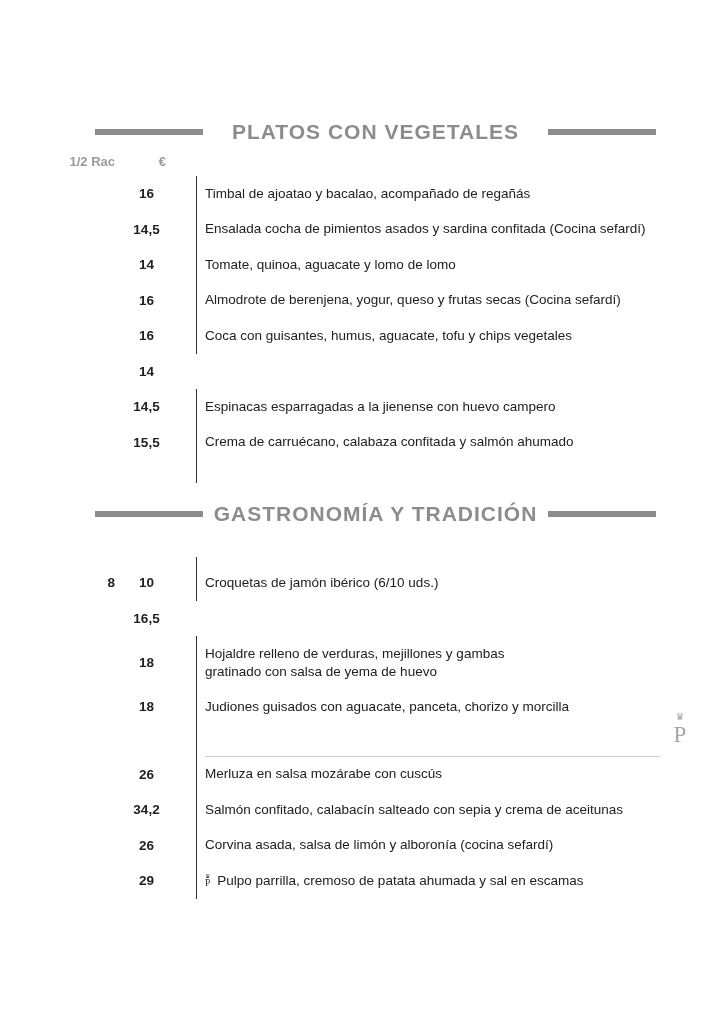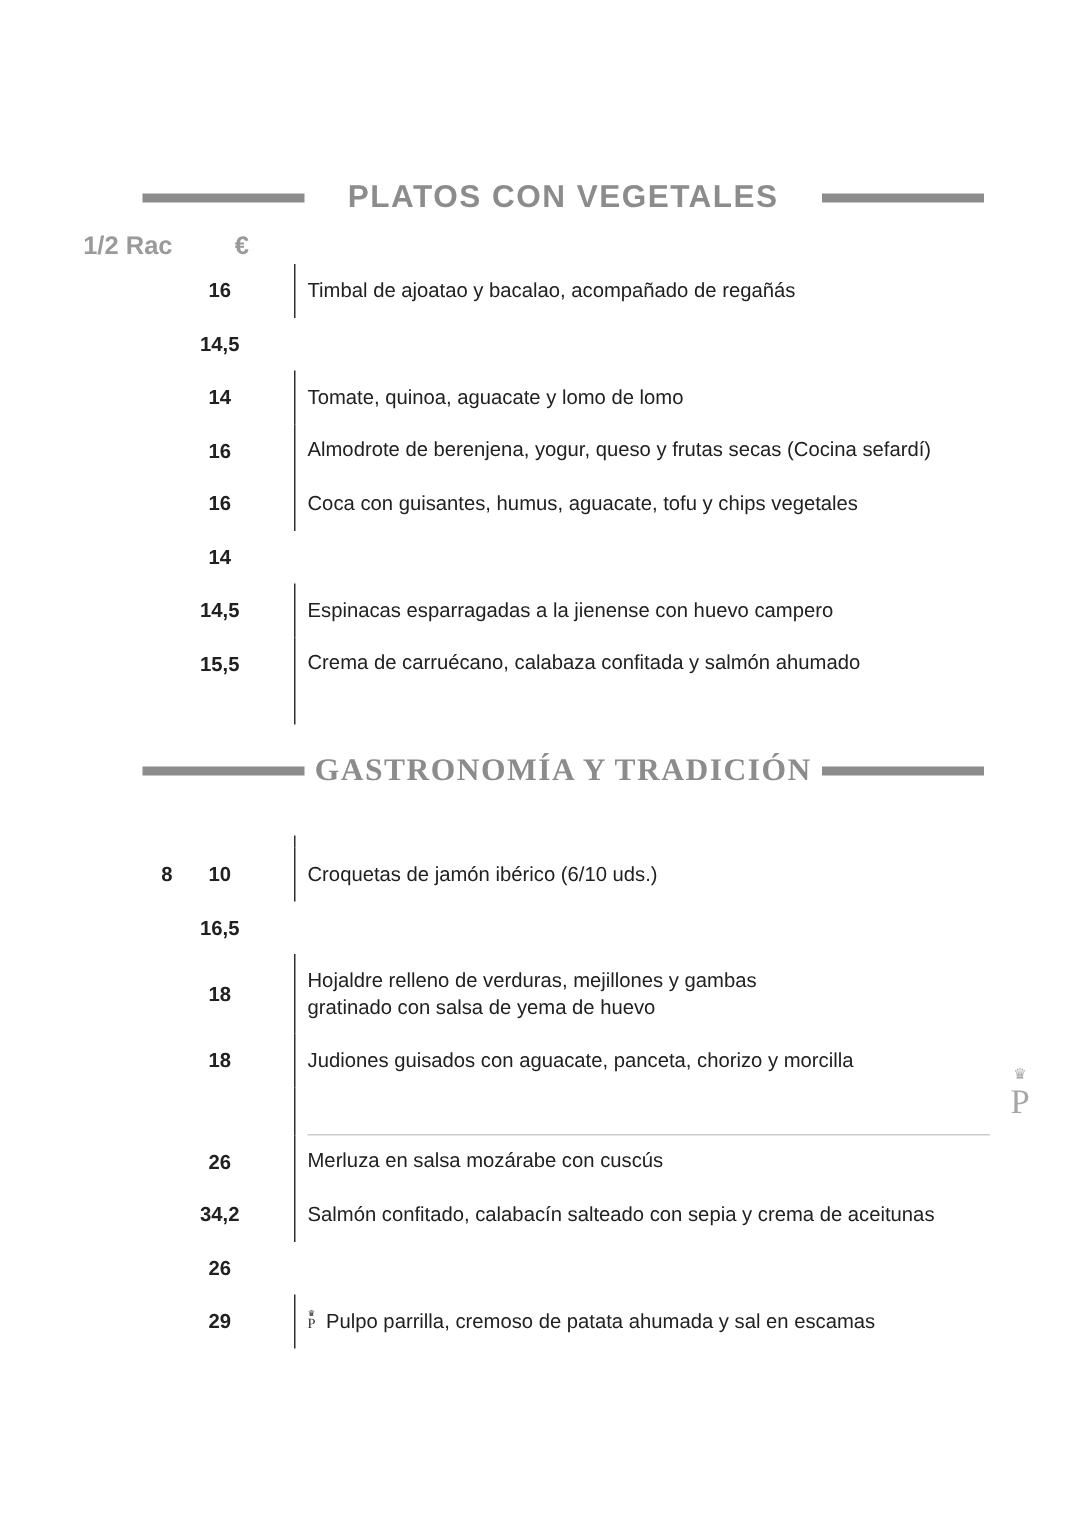--- a/index.html
+++ b/index.html
@@ -15,25 +15,25 @@
     margin:0 56px 0 95px;
     display:flex;align-items:center;justify-content:space-between;
     height:25px;
   }
   .sec-header .bar{height:6px;width:108px;background:#8c8c8c;}
   .sec-title{
     color:#8c8c8c;font-size:21px;font-weight:bold;letter-spacing:1px;
     text-align:center;white-space:nowrap;
   }
   .header-1{margin-top:119px;}
-  .header-2{margin-top:18px;font-family:Liberation Serif, serif;}
+  .header-2{margin-top:18px;}
   
   .col-labels{
     margin-top:10px;height:16px;display:flex;
-    color:#9a9a9a;font-size:17px;font-weight:bold;
+    color:#9a9a9a;font-size:13px;font-weight:bold;
   }
   .col-half-label{width:115px;text-align:right;padding-right:0;box-sizing:border-box;}
   .col-euro-label{width:63px;text-align:right;padding-right:12px;box-sizing:border-box;}
   
   .rows{margin-top:6px;}
   .rows-2{margin-top:31px;}
   .row{display:flex;align-items:center;height:35.5px;}
   .row.tall{height:53px;}
   .cell{box-sizing:border-box;}
   .half{width:115px;text-align:right;font-weight:bold;font-size:13.5px;color:#212121;align-self:center;}
@@ -87,20 +87,21 @@
 
   <div class="rows">
     <div class="row">
       <div class="cell half"></div>
       <div class="cell price">16</div>
       <div class="cell name">Timbal de ajoatao y bacalao, acompañado de regañás</div>
     </div>
     <div class="row">
       <div class="cell half"></div>
       <div class="cell price">14,5</div>
+      <div class="cell name">Ensalada cocha de pimientos asados y sardina confitada (Cocina sefardí)</div>
     </div>
     <div class="row">
       <div class="cell half"></div>
       <div class="cell price">14</div>
       <div class="cell name">Tomate, quinoa, aguacate y lomo de lomo</div>
     </div>
     <div class="row">
       <div class="cell half"></div>
       <div class="cell price">16</div>
       <div class="cell name">Almodrote de berenjena, yogur, queso y frutas secas (Cocina sefardí)</div>
@@ -178,20 +179,21 @@
       <div class="cell name">Merluza en salsa mozárabe con cuscús</div>
     </div>
     <div class="row">
       <div class="cell half"></div>
       <div class="cell price">34,2</div>
       <div class="cell name">Salmón confitado, calabacín salteado con sepia y crema de aceitunas</div>
     </div>
     <div class="row">
       <div class="cell half"></div>
       <div class="cell price">26</div>
+      <div class="cell name">Corvina asada, salsa de limón y alboronía (cocina sefardí)</div>
     </div>
     <div class="row">
       <div class="cell half"></div>
       <div class="cell price">29</div>
       <div class="cell name">
         <span class="mini-mark">
           <span class="mini-crown">♛</span>
           <span class="mini-p">P</span>
         </span>
         <span>Pulpo parrilla, cremoso de patata ahumada y sal en escamas</span>

